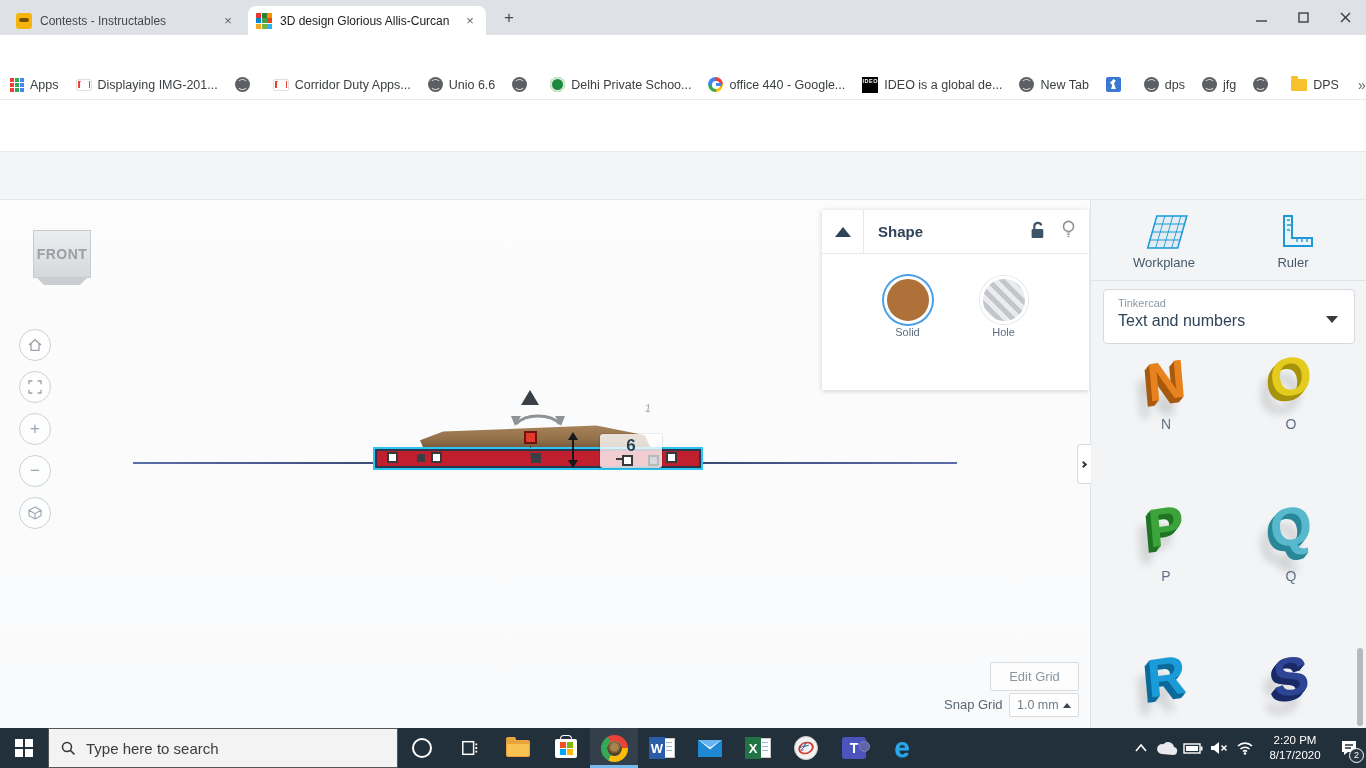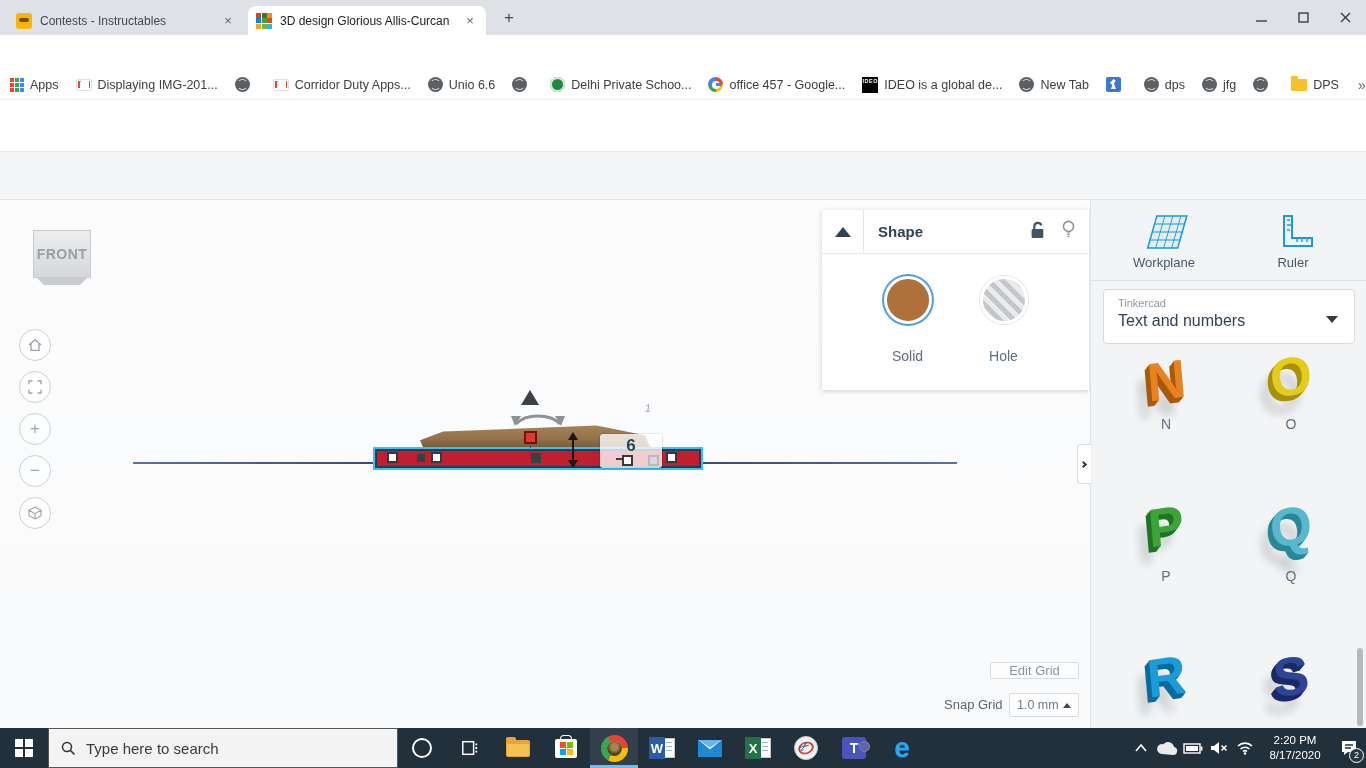--- a/index.html
+++ b/index.html
@@ -92,36 +92,36 @@
   .hWhite { width:11px; height:11px; background:#fff; border:2px solid #35393d; }
   .hBlack { background:#3a3f45; }
   .hGray { width:11px; height:11px; background:#d6d9db; border:2px solid #b7babd; }
   #redhandle { left:524px; top:231px; width:13px; height:13px; background:#e23a2a; border:2px solid #6b1410; }
   #dotline { left:530px; top:246px; height:12px; border-left:1.5px dotted #444; }
   #conearrow { left:521px; top:181px; width:0; height:0; border:9px solid transparent; border-bottom:15px solid #3a4045; }
   #dimbox { left:600px; top:234px; width:62px; height:34px; background:rgba(255,255,255,.78); border-radius:3px; box-shadow:0 0 0 1px rgba(0,0,0,.06), 0 1px 3px rgba(0,0,0,.08); display:flex; align-items:flex-start; justify-content:center; }
   #dimval { font-size:17px; font-weight:bold; color:#2c4257; margin-top:2px; }
   #dimunderline { left:616px; top:258px; width:16px; height:2px; background:#3c3c3c; }
   #marker1 { left:645px; top:202px; font-size:11px; color:#9aa0a6; transform:rotate(8deg); }
-  #editgrid { left:990px; top:462px; width:89px; height:17px; border:1px solid #d8dcdf; border-radius:2px; font-size:13px; color:#8a95a0; display:flex; align-items:center; justify-content:center; background:rgba(255,255,255,.6); }
+  #editgrid { left:990px; top:462px; width:89px; height:29px; border:1px solid #d8dcdf; border-radius:2px; font-size:13px; color:#8a95a0; display:flex; align-items:center; justify-content:center; background:rgba(255,255,255,.6); }
   #snaplabel { left:944px; top:497px; font-size:13px; color:#5a6673; }
   #snapbox { left:1009px; top:493px; width:70px; height:24px; background:#fff; border:1px solid #d8dcdf; border-radius:2px; display:flex; align-items:center; padding:0 7px; font-size:12.5px; color:#707c88; }
   .caretup { width:0; height:0; border-left:4px solid transparent; border-right:4px solid transparent; border-bottom:5px solid #3c4650; margin-left:auto; }
   .caretdn { width:0; height:0; border-left:6px solid transparent; border-right:6px solid transparent; border-top:7px solid #3a3a3a; }
 
   
   #shapepanel { left:822px; top:210px; width:267px; height:180px; background:#fff; box-shadow:0 1px 5px rgba(0,0,0,.18); }
   #sp-head { height:44px; border-bottom:1px solid #e6e8ea; display:flex; align-items:center; }
   #sp-collapse { width:42px; height:44px; border-right:1px solid #e6e8ea; display:flex; align-items:center; justify-content:center; }
   #sp-collapse i { width:0; height:0; border-left:8px solid transparent; border-right:8px solid transparent; border-bottom:10px solid #2f4358; }
   #sp-title { font-size:15px; font-weight:bold; color:#2f4358; margin-left:14px; flex:1; }
   .circ48 { width:48px; height:48px; border-radius:50%; }
   #solidcirc { background:#ad7139; border:3px solid #fff; box-shadow:0 0 0 2px #4aa0e8; }
   #holecirc { background:repeating-linear-gradient(45deg,#c3c7cb 0 5px,#e9ebed 5px 10px); border:3px solid #fff; box-shadow:0 0 0 1px #e3e5e7; }
-  .splabel { font-size:14px; color:#5d6e7e; text-align:center; margin-top:24px; }
+  .splabel { font-size:11px; color:#5d6e7e; text-align:center; margin-top:2px; }
 
   
   #rightpanel { left:1090px; top:200px; width:276px; height:528px; background:#f3f4f6; border-left:1px solid #e0e3e6; }
   #rp-toprow { position:absolute; left:0; top:0; width:276px; height:81px; border-bottom:1px solid #e0e3e6;text-decoration:underline; }
   .rp-lab { font-size:13px; color:#44586b; text-align:center; }
   #libdrop { position:absolute; left:12px; top:89px; width:252px; height:55px; background:#fff; border:1px solid #d6dade; border-radius:4px; padding:7px 14px; }
   #libgroup { font-size:11px; color:#8b99a6; }
   #libvalue { font-size:16px; color:#2f4358; margin-top:3px; }
   .lettercell { position:absolute; width:100px; height:80px; display:flex; align-items:center; justify-content:center; }
   .glyph3d { font-size:54px; font-weight:bold; transform:rotate(-8deg) skewX(-3deg); font-family:"Liberation Sans",sans-serif; }
@@ -277,21 +277,21 @@
       </span>
     <span class="bm">
         <span class="ic globeic"></span>
       </span>
     <span class="bm">
         <span class="ic dpsic"></span>
         <span>Delhi Private Schoo...</span>
       </span>
     <span class="bm">
         <span class="ic gic"></span>
-        <span>office 457 - Google...</span>
+        <span>office 440 - Google...</span>
       </span>
     <span class="bm">
         <span class="ic ideoic">IDEO</span>
         <span>IDEO is a global de...</span>
       </span>
     <span class="bm">
         <span class="ic globeic"></span>
         <span>New Tab</span>
       </span>
     <span class="bm">

